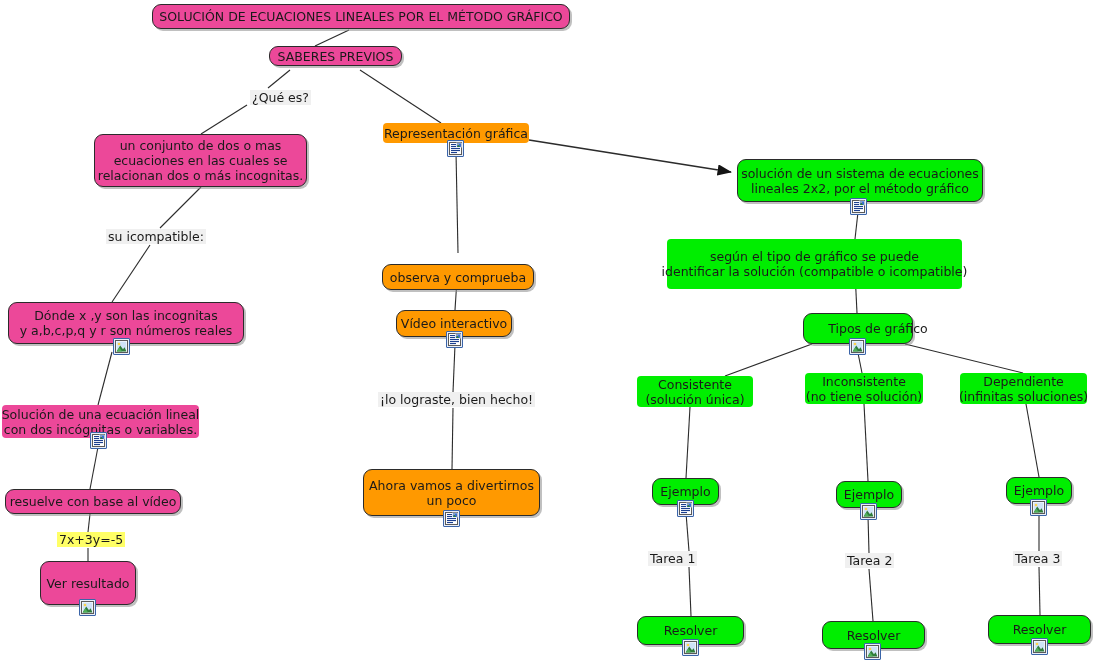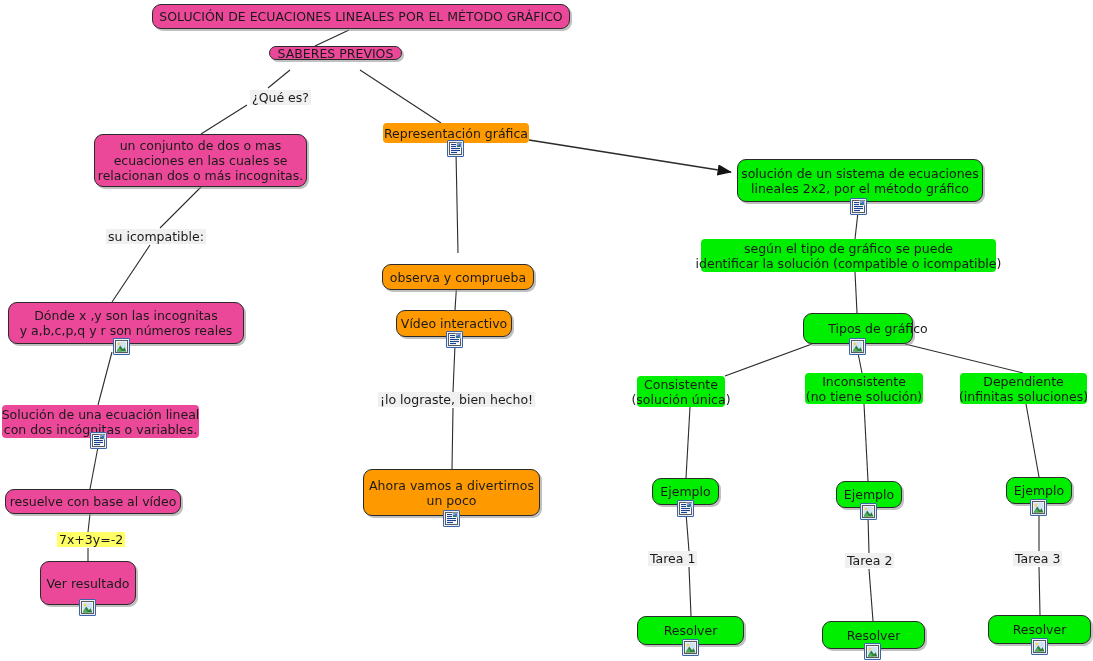--- a/index.html
+++ b/index.html
@@ -122,21 +122,21 @@
         <line x1="689" y1="567" x2="691" y2="616" stroke="#2b2b2b" stroke-width="1.1"></line>
         <line x1="869" y1="569" x2="873" y2="621" stroke="#2b2b2b" stroke-width="1.1"></line>
         <line x1="1039" y1="567" x2="1040" y2="615" stroke="#2b2b2b" stroke-width="1.1"></line>
       </g>
   </svg>
 
   <div id="node-layer">
       <div class="node yellow rounded" style="left: 152px; top: 4px; width: 418px; height: 25px;">
         <span class="txt">SOLUCIÓN DE ECUACIONES LINEALES POR EL MÉTODO GRÁFICO</span>
       </div>
-      <div class="node yellow rounded" style="left: 269px; top: 46px; width: 133px; height: 14px;">
+      <div class="node yellow rounded" style="left: 269px; top: 46px; width: 133px; height: 20px;">
         <span class="txt">SABERES PREVIOS</span>
       </div>
       <div class="node yellow rounded" style="left: 94px; top: 134px; width: 213px; height: 53px;">
         <span class="txt">un conjunto de dos o mas<br>ecuaciones en las cuales se<br>relacionan dos o más incognitas.</span>
       </div>
       <div class="node yellow rounded" style="left: 8px; top: 302px; width: 236px; height: 42px;">
         <span class="txt">Dónde x ,y son las incognitas<br>y a,b,c,p,q y r son números reales</span>
       </div>
       <div class="node yellow plain" style="left: 2px; top: 405px; width: 197px; height: 33px;">
         <span class="txt">Solución de una ecuación lineal<br>con dos incógnitas o variables.</span>
@@ -155,27 +155,27 @@
       </div>
       <div class="node orange rounded" style="left: 396px; top: 310px; width: 116px; height: 27px;">
         <span class="txt">Vídeo interactivo</span>
       </div>
       <div class="node orange rounded" style="left: 363px; top: 469px; width: 177px; height: 47px;">
         <span class="txt">Ahora vamos a divertirnos<br>un poco</span>
       </div>
       <div class="node green rounded" style="left: 737px; top: 159px; width: 246px; height: 43px;">
         <span class="txt">solución de un sistema de ecuaciones<br>lineales 2x2, por el método gráfico</span>
       </div>
-      <div class="node green plain" style="left: 701px; top: 239px; width: 295px; height: 33px;">
+      <div class="node green plain" style="left: 667px; top: 239px; width: 295px; height: 50px;">
         <span class="txt">según el tipo de gráfico se puede<br>identificar la solución (compatible o icompatible)</span>
       </div>
       <div class="node green rounded" style="left: 803px; top: 313px; width: 110px; height: 31px; padding-left: 40px;">
         <span class="txt">Tipos de gráfico</span>
       </div>
-      <div class="node green plain" style="left: 637px; top: 376px; width: 88px; height: 31px;">
+      <div class="node green plain" style="left: 637px; top: 376px; width: 116px; height: 31px;">
         <span class="txt">Consistente<br>(solución única)</span>
       </div>
       <div class="node green plain" style="left: 805px; top: 373px; width: 118px; height: 31px;">
         <span class="txt">Inconsistente<br>(no tiene solución)</span>
       </div>
       <div class="node green plain" style="left: 960px; top: 373px; width: 127px; height: 31px;">
         <span class="txt">Dependiente<br>(infinitas soluciones)</span>
       </div>
       <div class="node green rounded" style="left: 652px; top: 478px; width: 67px; height: 27px;">
         <span class="txt">Ejemplo</span>
@@ -192,21 +192,21 @@
       <div class="node green rounded" style="left: 822px; top: 621px; width: 103px; height: 28px;">
         <span class="txt">Resolver</span>
       </div>
       <div class="node green rounded" style="left: 988px; top: 615px; width: 103px; height: 29px;">
         <span class="txt">Resolver</span>
       </div>
     </div>
   <div id="label-layer">
       <div class="linklabel" style="left: 250px; top: 90px;">¿Qué es?</div>
       <div class="linklabel" style="left: 106px; top: 229px;">su icompatible:</div>
-      <div class="linklabel yellowlab" style="left: 57px; top: 532px;">7x+3y=-2</div>
+      <div class="linklabel yellowlab" style="left: 57px; top: 532px;">7x+3y=-5</div>
       <div class="linklabel" style="left: 378px; top: 392px;">¡lo lograste, bien hecho!</div>
       <div class="linklabel" style="left: 648px; top: 551px;">Tarea 1</div>
       <div class="linklabel" style="left: 845px; top: 553px;">Tarea 2</div>
       <div class="linklabel" style="left: 1013px; top: 551px;">Tarea 3</div>
     </div>
   <div id="icon-layer">
       <div class="icon" style="left: 113px; top: 338px;">
         <svg viewBox="0 0 13 13">
           <rect x="0.5" y="0.5" width="12" height="12" fill="#fdfdfd" stroke="#5a5a5a" stroke-width="1"></rect>
           <rect x="1.6" y="1.6" width="9.8" height="9.8" fill="#cfe3f7"></rect>

